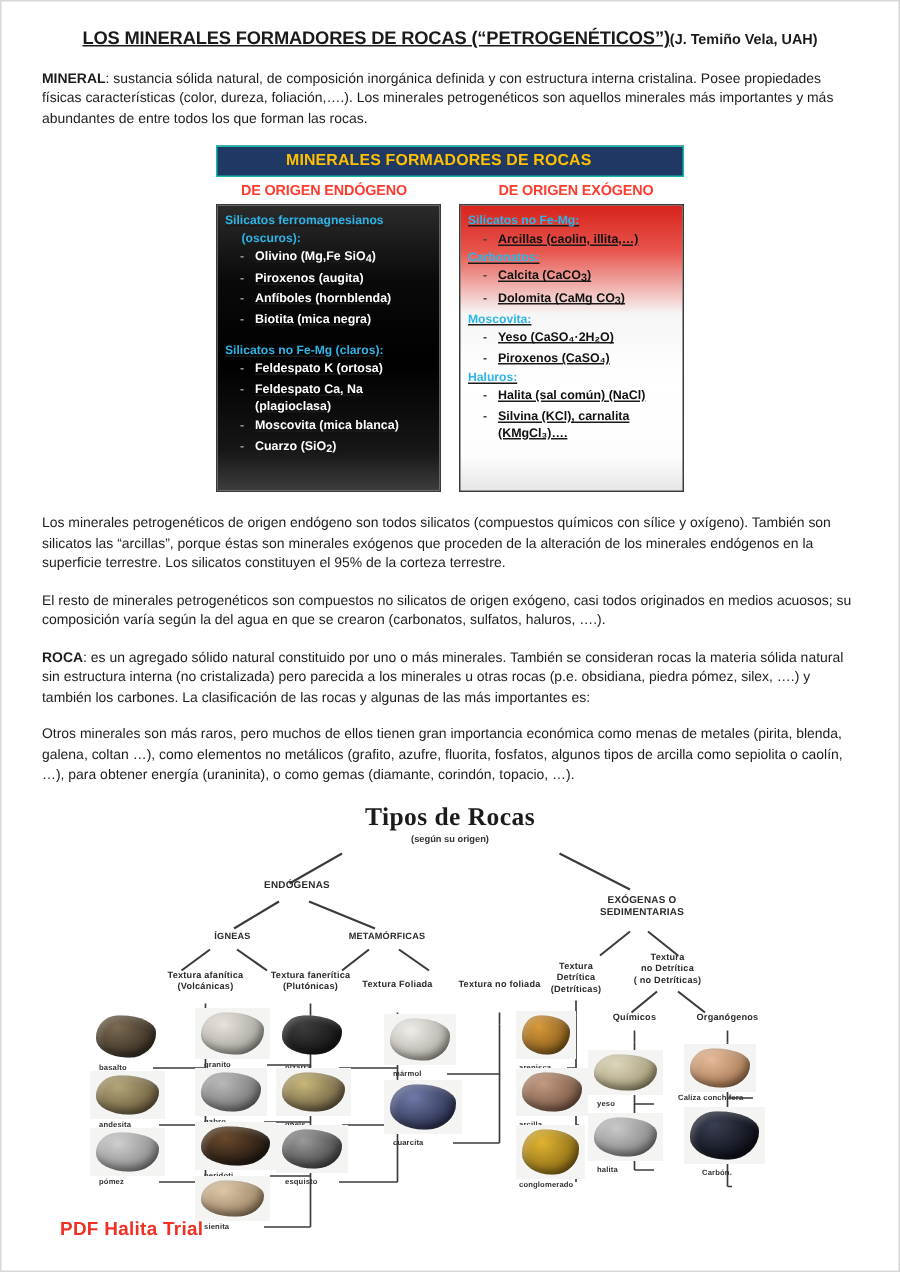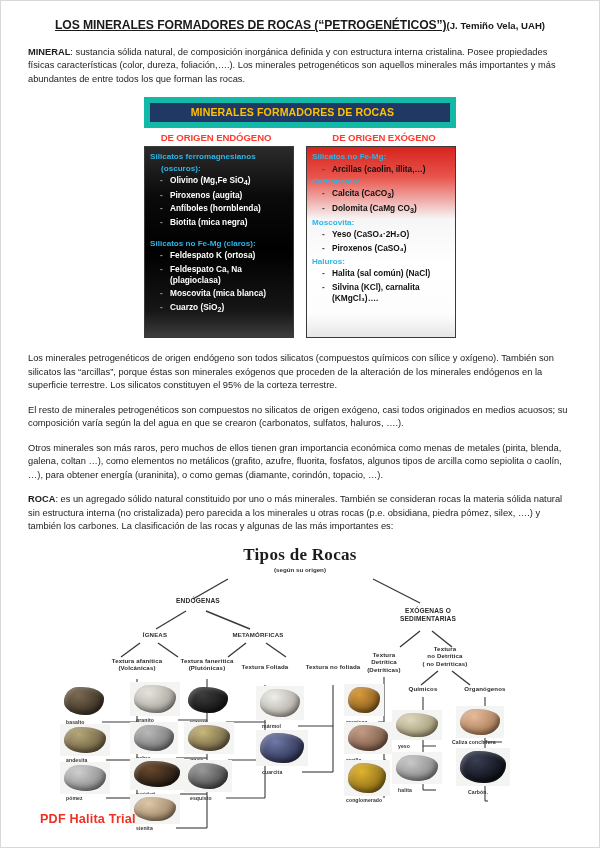--- a/index.html
+++ b/index.html
@@ -34,30 +34,30 @@
     font-size:9.3px;line-height:1.45;margin:0 0 11px 0;
     text-align:left;color:#1c1c1c;
   }
   p.body b{font-weight:bold;}
   sub{font-size:7.2px;vertical-align:-0.22em;}
   
   .table-wrap{
     width:312px;margin:6px auto 14px auto;
   }
   .tbl-banner{
-    background:#1f3864;border:6px solid #14b8a6;
+    background:#1f3864;border:1px solid #14b8a6;
     color:#ffc000;font-weight:bold;font-size:10.6px;
     text-align:center;padding:3px 15px 4px 0;letter-spacing:0.1px;
   }
   .tbl-subheads{display:flex;margin-top:2px;gap:24px;}
   .tbl-subhead{
     flex:1;text-align:center;color:#ff3b30;font-weight:bold;
     font-size:9.6px;padding:2px 0 3px 0;letter-spacing:-0.1px;
   }
-  .tbl-cols{display:flex;gap:12px;}
+  .tbl-cols{display:flex;gap:12px;text-decoration:underline;}
   .col{
     width:154px;box-sizing:border-box;border:1px solid #3a3a3a;
     padding:4px 5px 5px 5px;min-height:192px;position:relative;
   }
   .col-endo{
     background:linear-gradient(180deg,#2b2b2b 0%,#0a0a0a 26%,#000 55%,#161616 86%,#3d3d3d 100%);
   }
   .col-exo{
     background:linear-gradient(180deg,#d6231c 0%,#e8554d 16%,#f6f6f6 38%,#ffffff 62%,#fdfdfd 88%,#e6e6e6 100%);
   }
@@ -173,22 +173,22 @@
           <ul class="items">
             <li>Halita (sal común) (NaCl)</li>
             <li>Silvina (KCl), carnalita (KMgCl₃)….</li>
           </ul>
         </div>
     </div>
   </div>
 
   <p class="body">Los minerales petrogenéticos de origen endógeno son todos silicatos (compuestos químicos con sílice y oxígeno). También son silicatos las “arcillas”, porque éstas son minerales exógenos que proceden de la alteración de los minerales endógenos en la superficie terrestre. Los silicatos constituyen el 95% de la corteza terrestre.</p>
   <p class="body">El resto de minerales petrogenéticos son compuestos  no silicatos de origen exógeno, casi todos originados en medios acuosos; su composición varía según la del agua en que se crearon (carbonatos, sulfatos, haluros, ….).</p>
+  <p class="body"><b>ROCA</b><span>: es un agregado sólido natural constituido por uno o más minerales. También se consideran rocas la materia sólida natural sin estructura interna (no cristalizada) pero parecida a los minerales u otras rocas (p.e. obsidiana, piedra pómez, silex, ….) y también los carbones. La clasificación de las rocas y algunas de las más importantes es:</span></p>
   <p class="body">Otros minerales son más raros, pero muchos de ellos tienen gran importancia económica como menas de metales (pirita, blenda, galena, coltan …), como elementos no metálicos (grafito, azufre, fluorita, fosfatos, algunos tipos de arcilla como sepiolita o caolín, …), para obtener energía (uraninita), o como gemas (diamante, corindón, topacio, …).</p>
-  <p class="body"><b>ROCA</b><span>: es un agregado sólido natural constituido por uno o más minerales. También se consideran rocas la materia sólida natural sin estructura interna (no cristalizada) pero parecida a los minerales u otras rocas (p.e. obsidiana, piedra pómez, silex, ….) y también los carbones. La clasificación de las rocas y algunas de las más importantes es:</span></p>
 
   <div class="diagram" id="diagram">
     <div class="dg-title">Tipos de Rocas</div>
     <div class="dg-sub">(según su origen)</div>
     <svg width="544" height="300" id="dg-svg">
         <line x1="200" y1="34" x2="165" y2="54" stroke="#3a3a3a" stroke-width="1.4"></line>
         <line x1="345" y1="34" x2="392" y2="58" stroke="#3a3a3a" stroke-width="1.4"></line>
         <line x1="158" y1="66" x2="128" y2="84" stroke="#3a3a3a" stroke-width="1.4"></line>
         <line x1="178" y1="66" x2="222" y2="84" stroke="#3a3a3a" stroke-width="1.4"></line>
         <line x1="392" y1="86" x2="372" y2="102" stroke="#3a3a3a" stroke-width="1.4"></line>

